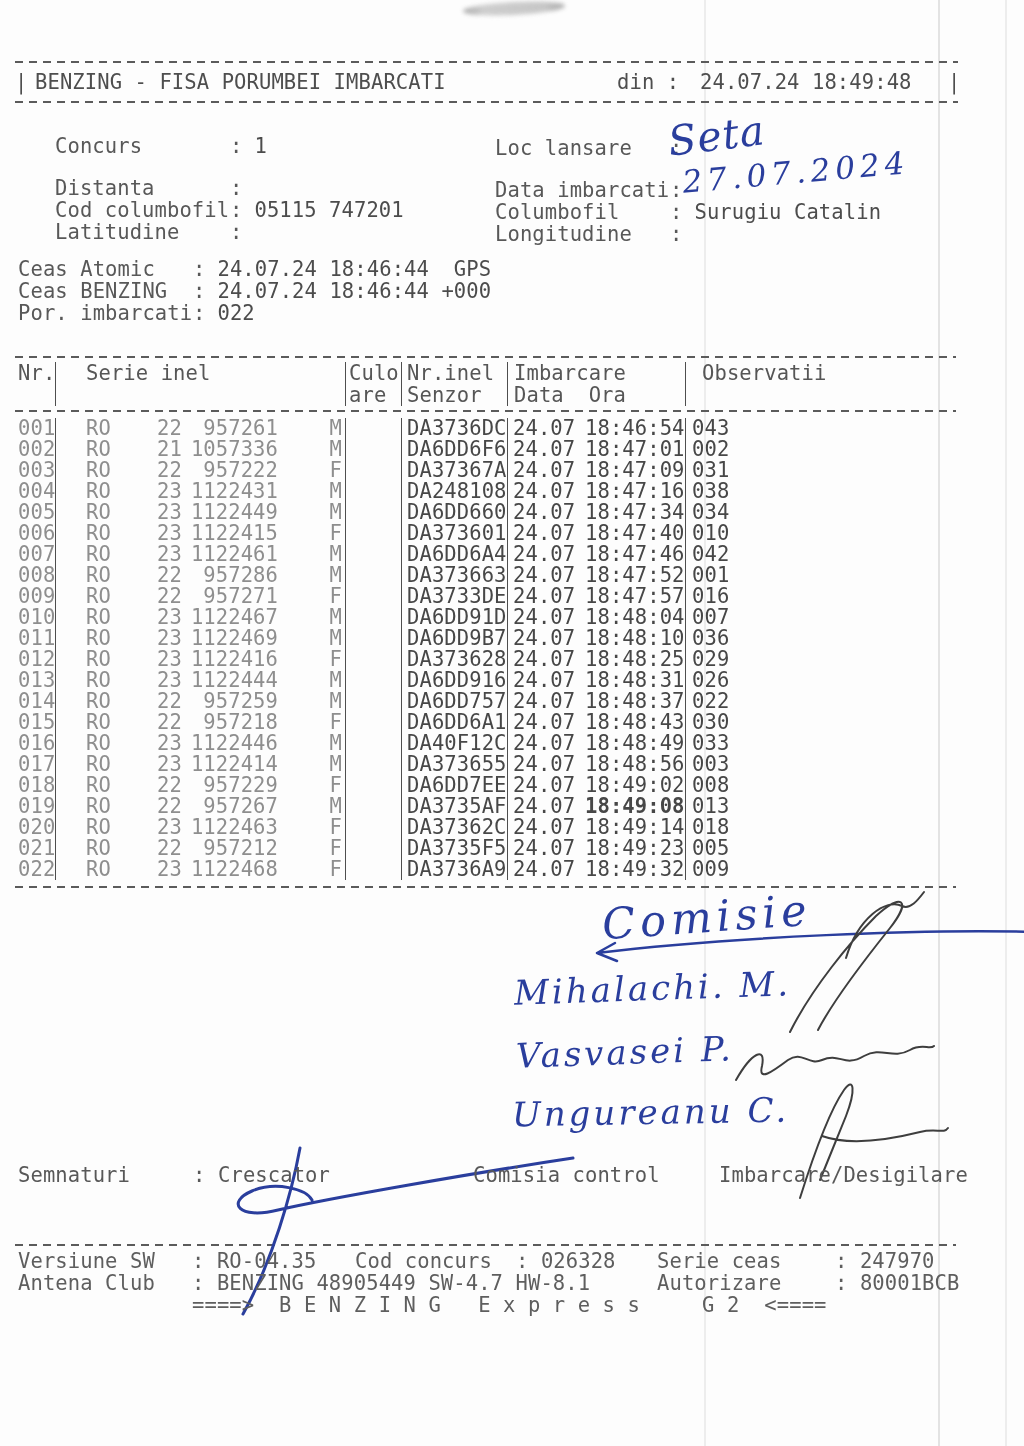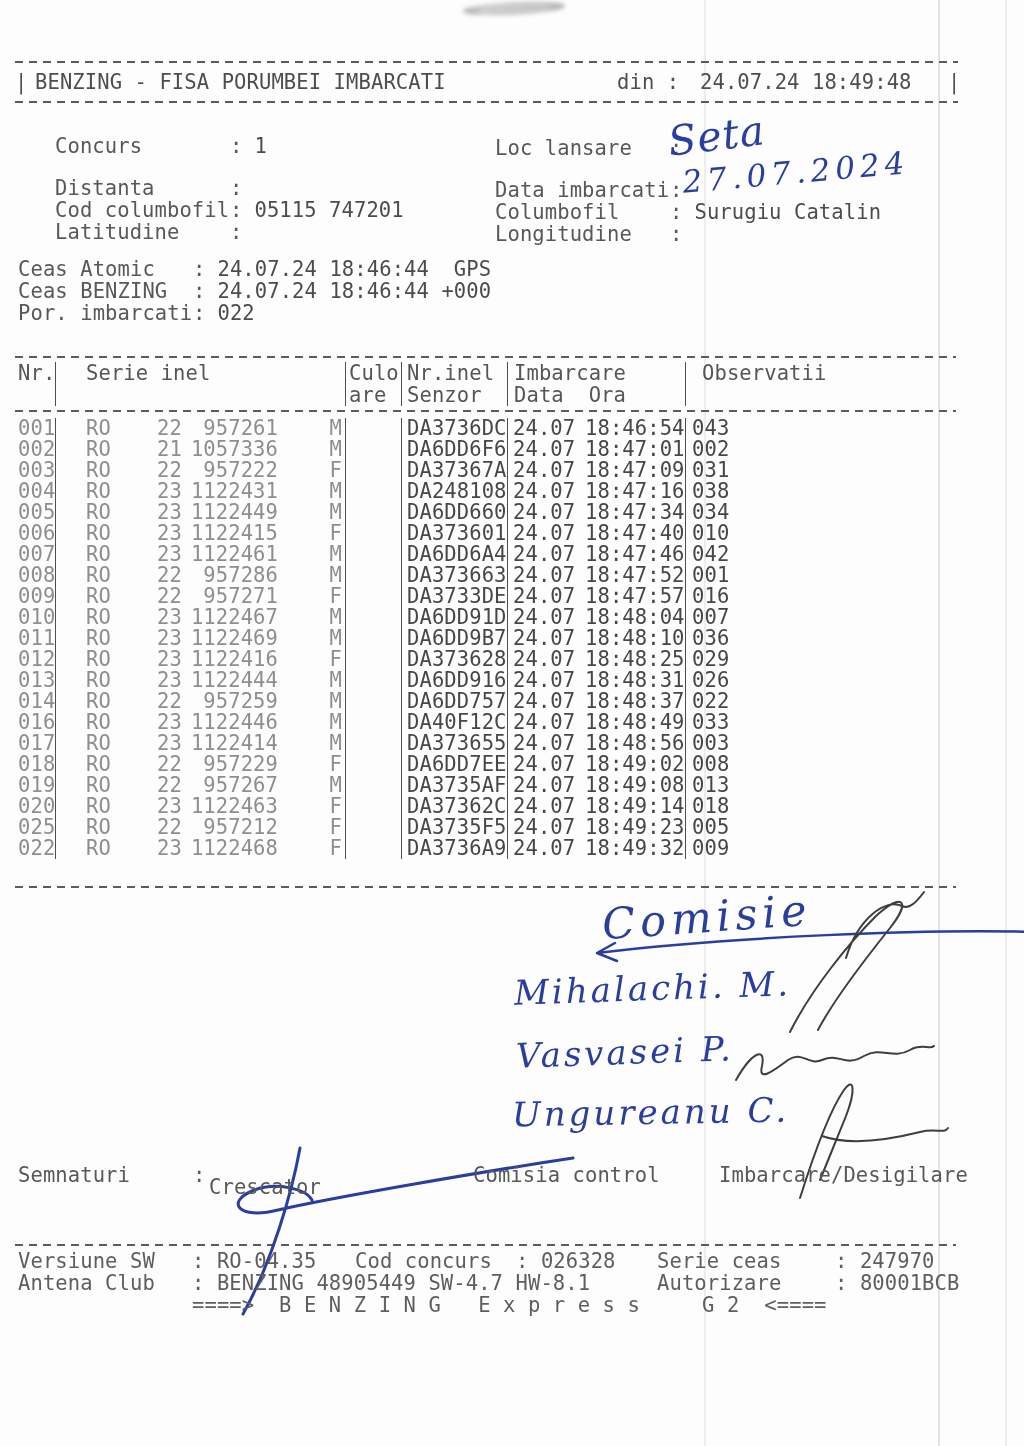--- a/index.html
+++ b/index.html
@@ -64,21 +64,21 @@
   .hw-date{left:682px;top:154px;font-size:31px;letter-spacing:5px;transform:rotate(-5deg);}
   .hw-comisie{left:602px;top:892px;font-size:43px;letter-spacing:5px;transform:rotate(-4deg);}
   .hw-name{font-size:34px;letter-spacing:3px;}
   .hw-n1{left:514px;top:968px;transform:rotate(-2deg);}
   .hw-n2{left:516px;top:1032px;transform:rotate(-2deg);}
   .hw-n3{left:512px;top:1092px;transform:rotate(-1deg);}
   .ink-svg{position:absolute;left:0;top:0;pointer-events:none;}
   
   .semrow{position:absolute;top:1164px;left:0;height:22px;line-height:22px;color:#585858;}
   .semrow span{position:absolute;top:0;}
-  .s-lbl{left:18px;} .s-colon{left:193px;} .s-cresc{left:209px;margin-top:12px;}
+  .s-lbl{left:18px;} .s-colon{left:193px;} .s-cresc{left:218px;}
   .s-comisia{left:473px;} .s-imb{left:719px;}
   
   .fline{position:absolute;left:0;height:22px;line-height:22px;color:#5e5e5e;}
   .f1{top:1250px;} .f2{top:1272px;} .f3{top:1294px;}
   .fline span{position:absolute;top:0;}
   .fx-18{left:18px;} .fx-192{left:192px;} .fx-355{left:355px;} .fx-516{left:516px;}
   .fx-657{left:657px;text-align:center;} .fx-835{left:835px;}
 </style>
 </head>
 <body>
@@ -261,20 +261,28 @@
     </div>
       <div class="trow">
       <span class="c nr">014</span>
       <span class="c serie"><b class="b-ro">RO</b><b class="b-yr">22</b><b class="b-ring">957259</b><b class="b-sex">M</b></span>
       <span class="c culo"></span>
       <span class="c senzor">DA6DD757</span>
       <span class="c imb"><b class="b-dt" style="font-weight:normal">24.07</b><b style="font-weight:normal">18:48:37</b></span>
       <span class="c obs">022</span>
     </div>
       <div class="trow">
+      <span class="c nr">015</span>
+      <span class="c serie"><b class="b-ro">RO</b><b class="b-yr">22</b><b class="b-ring">957218</b><b class="b-sex">F</b></span>
+      <span class="c culo"></span>
+      <span class="c senzor">DA6DD6A1</span>
+      <span class="c imb"><b class="b-dt" style="font-weight:normal">24.07</b><b style="font-weight:normal">18:48:43</b></span>
+      <span class="c obs">030</span>
+    </div>
+      <div class="trow">
       <span class="c nr">016</span>
       <span class="c serie"><b class="b-ro">RO</b><b class="b-yr">23</b><b class="b-ring">1122446</b><b class="b-sex">M</b></span>
       <span class="c culo"></span>
       <span class="c senzor">DA40F12C</span>
       <span class="c imb"><b class="b-dt" style="font-weight:normal">24.07</b><b style="font-weight:normal">18:48:49</b></span>
       <span class="c obs">033</span>
     </div>
       <div class="trow">
       <span class="c nr">017</span>
       <span class="c serie"><b class="b-ro">RO</b><b class="b-yr">23</b><b class="b-ring">1122414</b><b class="b-sex">M</b></span>
@@ -289,33 +297,33 @@
       <span class="c culo"></span>
       <span class="c senzor">DA6DD7EE</span>
       <span class="c imb"><b class="b-dt" style="font-weight:normal">24.07</b><b style="font-weight:normal">18:49:02</b></span>
       <span class="c obs">008</span>
     </div>
       <div class="trow">
       <span class="c nr">019</span>
       <span class="c serie"><b class="b-ro">RO</b><b class="b-yr">22</b><b class="b-ring">957267</b><b class="b-sex">M</b></span>
       <span class="c culo"></span>
       <span class="c senzor">DA3735AF</span>
-      <span class="c imb"><b class="b-dt" style="font-weight:normal">24.07</b><b style="font-weight:normal">18:49:08</b></span>
+      <span class="c imb"><b class="b-dt" style="font-weight:normal">24.07</b><b style="font-weight:bold">18:49:08</b></span>
       <span class="c obs">013</span>
     </div>
       <div class="trow">
       <span class="c nr">020</span>
       <span class="c serie"><b class="b-ro">RO</b><b class="b-yr">23</b><b class="b-ring">1122463</b><b class="b-sex">F</b></span>
       <span class="c culo"></span>
       <span class="c senzor">DA37362C</span>
       <span class="c imb"><b class="b-dt" style="font-weight:normal">24.07</b><b style="font-weight:normal">18:49:14</b></span>
       <span class="c obs">018</span>
     </div>
       <div class="trow">
-      <span class="c nr">025</span>
+      <span class="c nr">021</span>
       <span class="c serie"><b class="b-ro">RO</b><b class="b-yr">22</b><b class="b-ring">957212</b><b class="b-sex">F</b></span>
       <span class="c culo"></span>
       <span class="c senzor">DA3735F5</span>
       <span class="c imb"><b class="b-dt" style="font-weight:normal">24.07</b><b style="font-weight:normal">18:49:23</b></span>
       <span class="c obs">005</span>
     </div>
       <div class="trow">
       <span class="c nr">022</span>
       <span class="c serie"><b class="b-ro">RO</b><b class="b-yr">23</b><b class="b-ring">1122468</b><b class="b-sex">F</b></span>
       <span class="c culo"></span>

